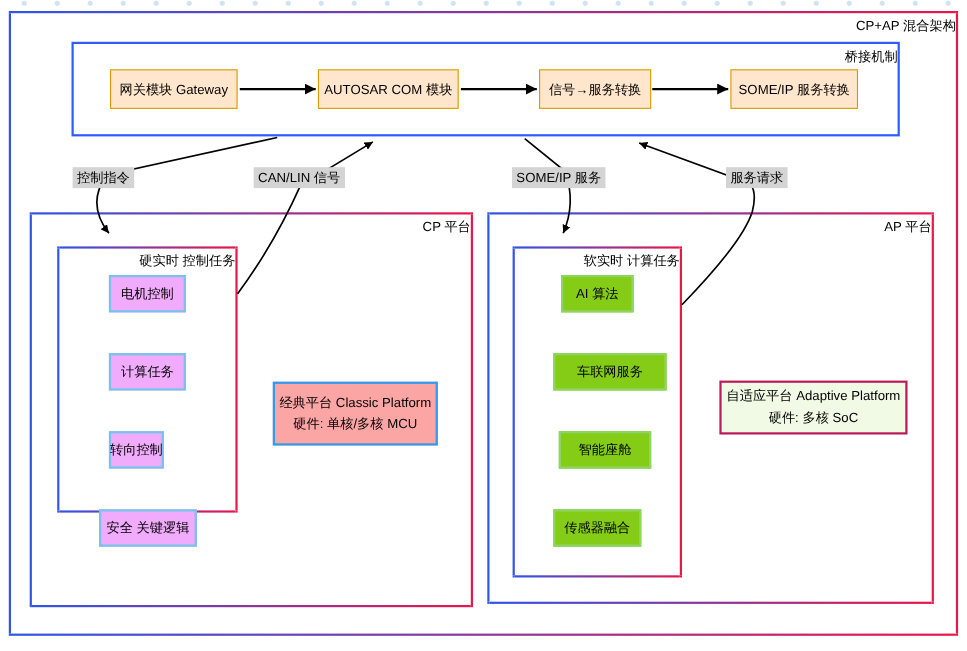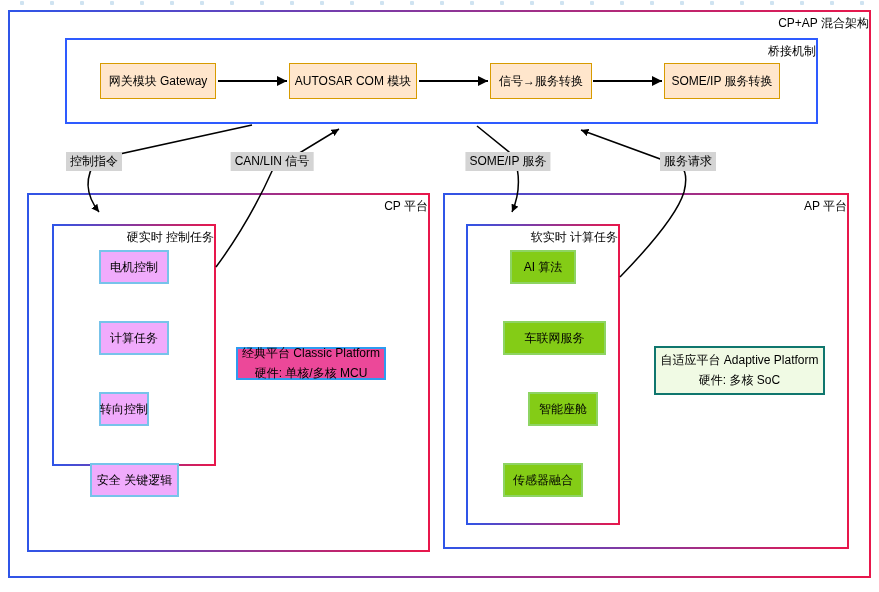--- a/index.html
+++ b/index.html
@@ -26,25 +26,25 @@
   .n1{left:100px;width:116px}.n2{left:289px;width:128px}
   .n3{left:490px;width:102px}.n4{left:664px;width:116px}
   .tblue{background:#f0abfc;border:2px solid #77c3ea}
   .tgreen{background:#84cc16;border:2px solid #8ed463}
   .t1{left:99px;width:70px;top:250px;height:34px}
   .t2{left:99px;width:70px;top:321px;height:34px}
   .t3{left:99px;width:50px;top:392px;height:34px}
   .t4{left:90px;width:89px;top:463px;height:34px}
   .g1{left:510px;width:66px;top:250px;height:34px}
   .g2{left:503px;width:103px;top:321px;height:34px}
-  .g3{left:528px;width:70px;top:392px;height:34px}
+  .g3{left:508px;width:84px;top:392px;height:34px}
   .g4{left:503px;width:80px;top:463px;height:34px}
   .note{flex-direction:column;line-height:1.6}
-  .classic{left:236px;top:347px;width:150px;height:33px;background:#ec4899;border:2px solid #2e9bf0}
-  .adaptive{left:654px;top:346px;width:171px;height:49px;background:#f0fae4;border:2px solid #0f766e}
+  .classic{left:248px;top:347px;width:150px;height:58px;background:#fca5a5;border:2px solid #2e9bf0}
+  .adaptive{left:654px;top:346px;width:171px;height:49px;background:#f0fae4;border:2px solid #be185d}
   .edges{position:absolute;left:0;top:0;z-index:5;pointer-events:none}
   .edge-label{position:absolute;z-index:6;background:#d4d4d4;padding:1px 4px;
               transform:translateX(-50%);white-space:nowrap}
 </style>
 </head>
 <body>
 
 <div class="stage">
 
   <div class="box grad outer">

